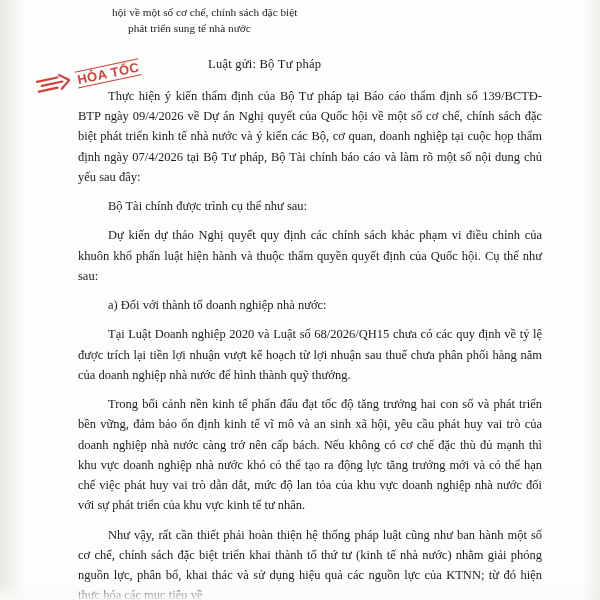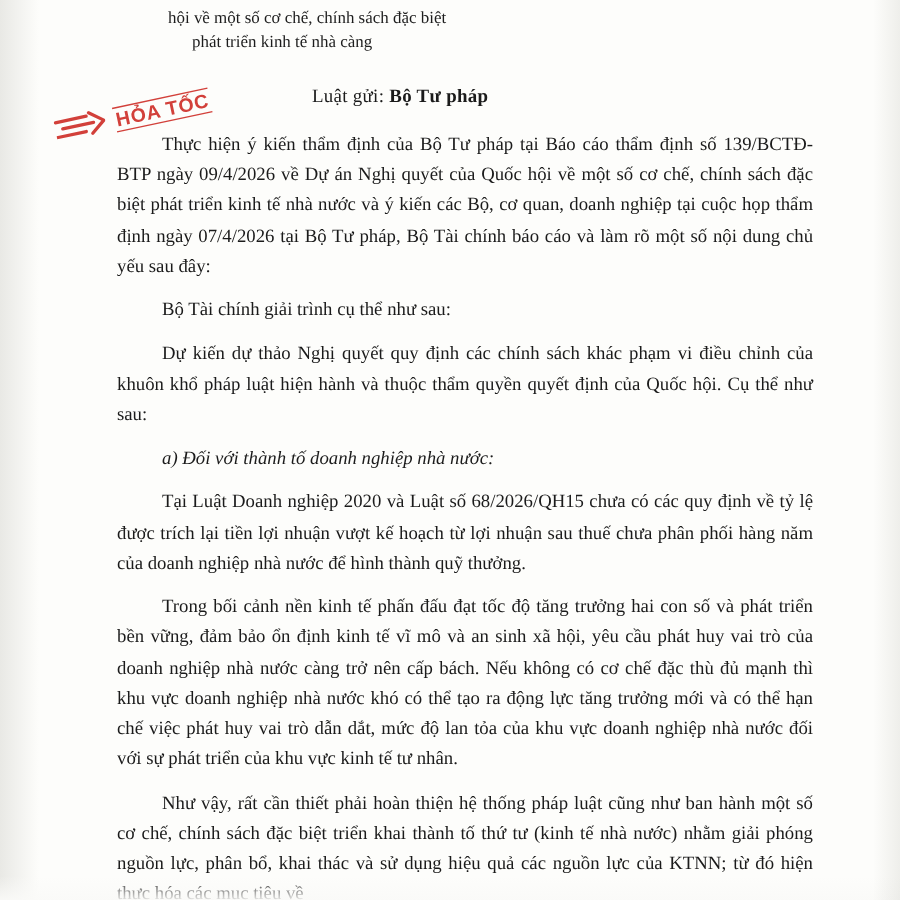--- a/index.html
+++ b/index.html
@@ -53,21 +53,21 @@
   .hl-1 { margin-left: 6px; }
   .hl-2 { margin-left: 22px; }
 
   .recipient {
     margin-top: 20px;
     margin-left: 130px;
     font-size: 12.6px;
     letter-spacing: 0.2px;
   }
   .recipient .bold {
-    font-weight: bold;
+    font-weight: normal;
   }
 
   .stamp {
     position: absolute;
     left: 36px;
     top: 68px;
     transform: rotate(-12deg);
     color: #d2403a;
     font-family: "Liberation Sans", sans-serif;
     font-weight: bold;
@@ -93,41 +93,40 @@
     margin-top: 14px;
     font-size: 12.5px;
     line-height: 1.62;
     text-align: justify;
   }
   .body-text p {
     margin: 0 0 9px 0;
     text-indent: 30px;
   }
   .body-text p.italic-head {
-    font-style: italic;
     text-indent: 30px;
   }
   .num-lead { font-weight: bold; }
 
   .bottom-fade {
     position: absolute;
     left: 0; right: 0; bottom: 0;
     height: 16px;
     background: linear-gradient(to bottom, rgba(255,255,255,0), rgba(250,250,248,0.9));
     pointer-events: none;
   }
 </style>
 </head>
 <body>
 
 <div class="page">
 
   <div class="header-lines">
     <div class="hl-1">hội về một số cơ chế, chính sách đặc biệt</div>
-    <div class="hl-2">phát triển kinh tế nhà càng</div>
+    <div class="hl-2">phát triển sung tế nhà nước</div>
   </div>
 
   <div class="recipient">
     <span>Luật gửi:</span>
     <span class="bold">Bộ Tư pháp</span>
   </div>
 
   <div class="stamp">
     <span class="arrow-lines">
       <svg width="34" height="18" viewBox="0 0 34 18">
@@ -135,22 +134,22 @@
         <path d="M5 8 L26 8" stroke="#d2403a" stroke-width="2.2" stroke-linecap="round"></path>
         <path d="M0 13 L20 13" stroke="#d2403a" stroke-width="2.2" stroke-linecap="round"></path>
         <path d="M24 1 L33 8 L24 15" stroke="#d2403a" stroke-width="2.2" fill="none" stroke-linecap="round" stroke-linejoin="round"></path>
       </svg>
     </span>
     <span class="txt">HỎA TỐC</span>
   </div>
 
   <div class="body-text">
     <p>Thực hiện ý kiến thẩm định của Bộ Tư pháp tại Báo cáo thẩm định số 139/BCTĐ-BTP ngày 09/4/2026 về Dự án Nghị quyết của Quốc hội về một số cơ chế, chính sách đặc biệt phát triển kinh tế nhà nước và ý kiến các Bộ, cơ quan, doanh nghiệp tại cuộc họp thẩm định ngày 07/4/2026 tại Bộ Tư pháp, Bộ Tài chính báo cáo và làm rõ một số nội dung chủ yếu sau đây:</p>
-    <p>Bộ Tài chính giải trình cụ thể như sau:</p>
-    <p>Dự kiến dự thảo Nghị quyết quy định các chính sách khác phạm vi điều chỉnh của khuôn khổ pháp luật hiện hành và thuộc thẩm quyền quyết định của Quốc hội. Cụ thể như sau:</p>
+    <p>Bộ Tài chính được trình cụ thể như sau:</p>
+    <p>Dự kiến dự thảo Nghị quyết quy định các chính sách khác phạm vi điều chỉnh của khuôn khổ phấn luật hiện hành và thuộc thẩm quyền quyết định của Quốc hội. Cụ thể như sau:</p>
     <p class="italic-head">a) Đối với thành tố doanh nghiệp nhà nước:</p>
     <p>Tại Luật Doanh nghiệp 2020 và Luật số 68/2026/QH15 chưa có các quy định về tỷ lệ được trích lại tiền lợi nhuận vượt kế hoạch từ lợi nhuận sau thuế chưa phân phối hàng năm của doanh nghiệp nhà nước để hình thành quỹ thưởng.</p>
     <p>Trong bối cảnh nền kinh tế phấn đấu đạt tốc độ tăng trưởng hai con số và phát triển bền vững, đảm bảo ổn định kinh tế vĩ mô và an sinh xã hội, yêu cầu phát huy vai trò của doanh nghiệp nhà nước càng trở nên cấp bách. Nếu không có cơ chế đặc thù đủ mạnh thì khu vực doanh nghiệp nhà nước khó có thể tạo ra động lực tăng trưởng mới và có thể hạn chế việc phát huy vai trò dẫn dắt, mức độ lan tỏa của khu vực doanh nghiệp nhà nước đối với sự phát triển của khu vực kinh tế tư nhân.</p>
     <p>Như vậy, rất cần thiết phải hoàn thiện hệ thống pháp luật cũng như ban hành một số cơ chế, chính sách đặc biệt triển khai thành tố thứ tư (kinh tế nhà nước) nhằm giải phóng nguồn lực, phân bổ, khai thác và sử dụng hiệu quả các nguồn lực của KTNN; từ đó hiện thực hóa các mục tiêu về</p>
   </div>
 
   <div class="bottom-fade"></div>
 </div>
 
 </body></html>

